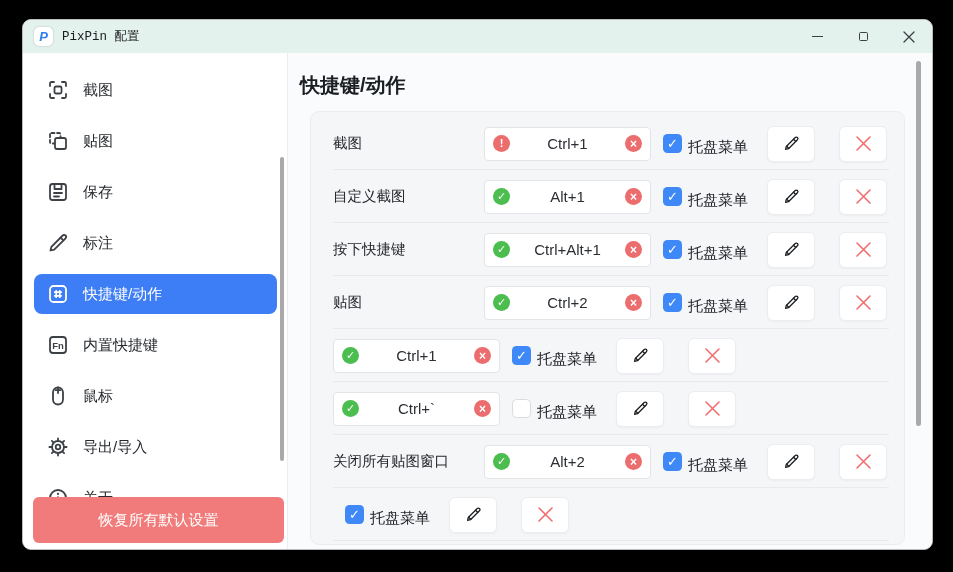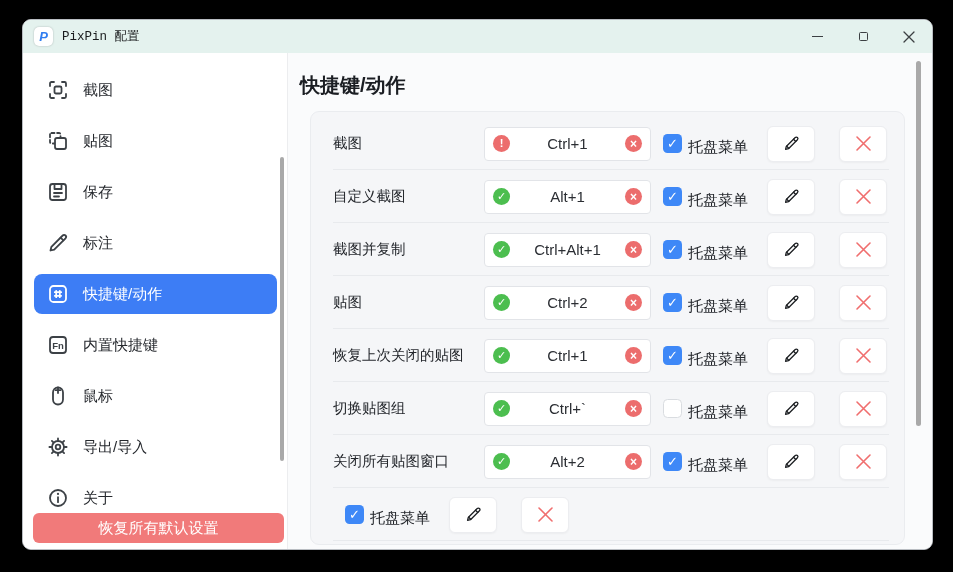--- a/index.html
+++ b/index.html
@@ -28,21 +28,21 @@
     padding-left:12px;gap:13px;color:#26292e;font-size:15px;cursor:default;}
   .nav-item .icon{width:24px;height:24px;flex:none;display:flex;align-items:flex-end;}
   .nav-item .icon svg{width:24px;height:24px;stroke:#3c4146;fill:none;stroke-width:1.8;
     stroke-linecap:round;stroke-linejoin:round;}
   .nav-item .icon svg .svgtext{fill:#3c4146;stroke:none;font-family:"Liberation Sans",sans-serif;}
   .nav-item .icon svg .dot{fill:#3c4146;stroke:none;}
   .nav-item .icon svg .fillbg{fill:#fff;}
   .nav-item.selected{background:var(--accent,#3d7df5);color:#fff;}
   .nav-item.selected .icon svg{stroke:#fff;}
 
-  .restore-btn{position:absolute;left:10px;bottom:8px;width:251px;height:30px;border:none;
+  .restore-btn{position:absolute;left:10px;bottom:8px;width:251px;height:46px;border:none;
     border-radius:6px;background:var(--restore-bg,#f17a7a);color:#fff;font-size:15px;
     font-family:inherit;display:flex;align-items:center;justify-content:center;cursor:default;}
 
   .side-scroll{position:absolute;right:3px;top:104px;width:4px;height:304px;background:#a9a9a9;border-radius:2px;}
 
   .main{flex:1;background:#fafbfc;position:relative;}
   .page-title{margin:20px 0 0 12px;font-size:20px;font-weight:600;color:#1b1e23;line-height:24px;}
   .main-scroll{position:absolute;right:11px;top:8px;width:5px;height:365px;background:#a9a9a9;border-radius:3px;}
 
   
@@ -240,21 +240,21 @@
                 <path d="M6 15.5l2.5 2.5"></path>
       </svg>
     </div>
     <div class="mini-btn btn-delete">
       <svg viewBox="0 0 17 17">
                 <path d="M2 2l13 13M15 2L2 15"></path>
               </svg>
     </div>
   </div>
           <div class="hk-row">
-    <span class="row-label">截图并复制</span>
+    <span class="row-label">按下快捷键</span>
     <div class="hotkey-input">
       <span class="status-dot ok">✓</span>
       <span class="hotkey-text">Ctrl+Alt+1</span>
       <span class="clear-dot">×</span>
     </div>
     <div class="tray">
       <span class="checkbox checked">✓</span>
       <span class="tray-label">托盘菜单</span>
     </div>
     <div class="mini-btn btn-edit">
@@ -288,21 +288,20 @@
                 <path d="M6 15.5l2.5 2.5"></path>
       </svg>
     </div>
     <div class="mini-btn btn-delete">
       <svg viewBox="0 0 17 17">
                 <path d="M2 2l13 13M15 2L2 15"></path>
               </svg>
     </div>
   </div>
           <div class="hk-row">
-    <span class="row-label">恢复上次关闭的贴图</span>
     <div class="hotkey-input">
       <span class="status-dot ok">✓</span>
       <span class="hotkey-text">Ctrl+1</span>
       <span class="clear-dot">×</span>
     </div>
     <div class="tray">
       <span class="checkbox checked">✓</span>
       <span class="tray-label">托盘菜单</span>
     </div>
     <div class="mini-btn btn-edit">
@@ -312,21 +311,20 @@
                 <path d="M6 15.5l2.5 2.5"></path>
       </svg>
     </div>
     <div class="mini-btn btn-delete">
       <svg viewBox="0 0 17 17">
                 <path d="M2 2l13 13M15 2L2 15"></path>
               </svg>
     </div>
   </div>
           <div class="hk-row">
-    <span class="row-label">切换贴图组</span>
     <div class="hotkey-input">
       <span class="status-dot ok">✓</span>
       <span class="hotkey-text">Ctrl+`</span>
       <span class="clear-dot">×</span>
     </div>
     <div class="tray">
       <span class="checkbox unchecked"></span>
       <span class="tray-label">托盘菜单</span>
     </div>
     <div class="mini-btn btn-edit">

